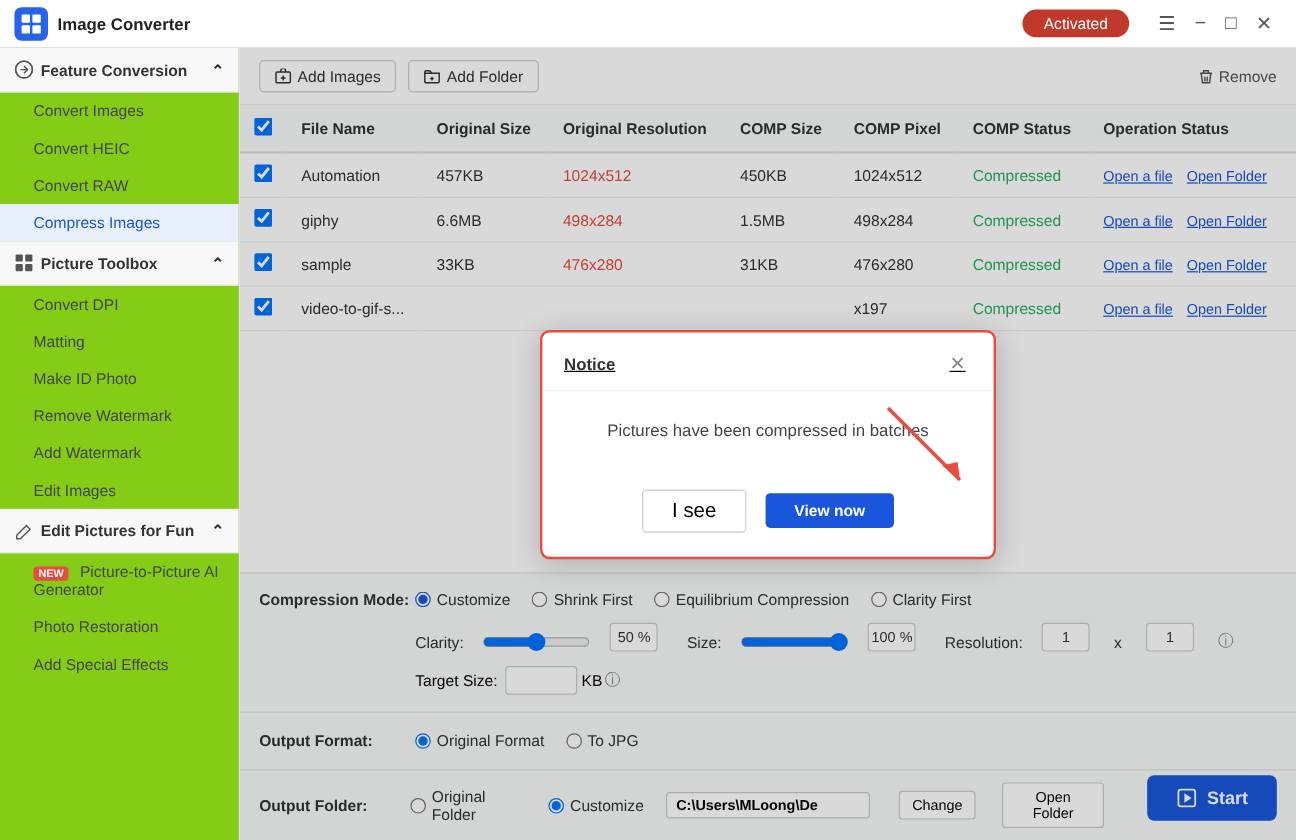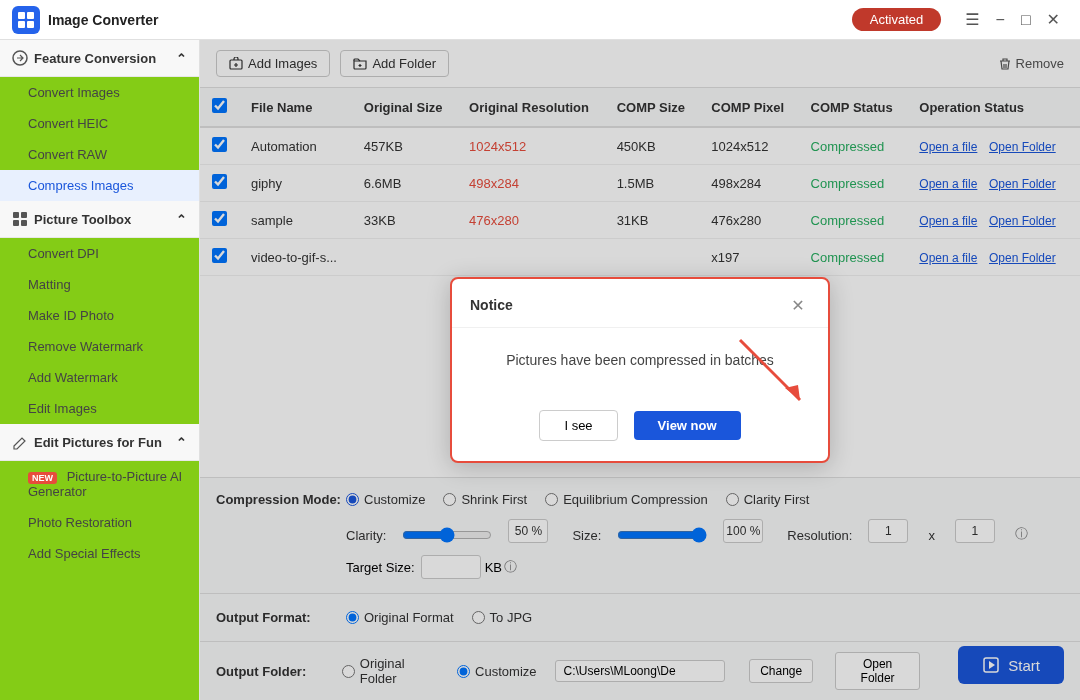--- a/index.html
+++ b/index.html
@@ -56,37 +56,37 @@
     .radio-group { display: flex; align-items: center; gap: 18px; }
     .radio-option { display: flex; align-items: center; font-size: 13px; color: #333; cursor: pointer; }
     .radio-option input { margin-right: 5px; }
     .slider-row { display: flex; align-items: flex-end; gap: 16px; font-size: 13px; color: #333; }
     .slider-label { font-weight: 500; }
     input[type="range"] { width: 90px; }
     .value-box { width: 40px; height: 24px; border: 1px solid #ccc; border-radius: 3px; text-align: center; font-size: 12px; background: white; display: flex; align-items: center; justify-content: center; }
     .target-size-input { width: 60px; height: 24px; border: 1px solid #ccc; border-radius: 3px; padding: 2px 6px; font-size: 12px; }
 
     
-    .folder-input { background: #fff; border: 1px solid #ccc; border-radius: 3px; padding: 3px 8px; font-size: 12px; width: 180px; overflow: hidden; text-overflow: ellipsis; }
+    .folder-input { background: #fff; border: 1px solid #ccc; border-radius: 3px; padding: 3px 8px; font-size: 12px; width: 180px; overflow: hidden; text-overflow: ellipsis; font-weight: bold; }
     .change-btn { border: 1px solid #ccc; background: white; border-radius: 3px; padding: 4px 10px; font-size: 12px; cursor: pointer; margin-left: 6px; }
     .open-folder-btn { border: 1px solid #ccc; background: white; border-radius: 3px; padding: 4px 10px; font-size: 12px; cursor: pointer; margin-left: 4px; }
 
     
-    .start-btn { position: absolute; right: 16px; bottom: 16px; background: #1a56db; color: white; border: none; border-radius: 6px; padding: 10px 24px; font-size: 15px; font-weight: 400; cursor: pointer; display: flex; align-items: center; gap: 8px; }
+    .start-btn { position: absolute; right: 16px; bottom: 16px; background: #1a56db; color: white; border: none; border-radius: 6px; padding: 10px 24px; font-size: 15px; font-weight: 700; cursor: pointer; display: flex; align-items: center; gap: 8px; }
 
     
     .modal-overlay { position: absolute; top: 0; left: 0; right: 0; bottom: 0; background: rgba(0,0,0,0.15); display: flex; align-items: center; justify-content: center; z-index: 100; }
     .modal { background: white; border-radius: 8px; box-shadow: 0 4px 24px rgba(0,0,0,0.2); width: 380px; overflow: hidden; border: 2px solid #e74c3c; }
-    .modal-header { display: flex; align-items: center; justify-content: space-between; padding: 14px 18px 10px; border-bottom: 1px solid #f0f0f0; }
+    .modal-header { display: flex; align-items: center; justify-content: space-between; padding: 14px 18px 10px; border-bottom: 1px solid #f0f0f0; text-decoration: underline; }
     .modal-title { font-size: 14px; font-weight: 600; color: #333; }
     .modal-close { background: none; border: none; cursor: pointer; font-size: 16px; color: #888; width: 24px; height: 24px; display: flex; align-items: center; justify-content: center; border-radius: 50%; }
     .modal-body { padding: 24px 18px 18px; text-align: center; }
     .modal-message { font-size: 14px; color: #444; margin-bottom: 24px; }
     .modal-footer { display: flex; align-items: center; justify-content: center; gap: 16px; padding-bottom: 20px; }
-    .i-see-btn { border: 1px solid #ccc; background: white; border-radius: 4px; padding: 7px 24px; font-size: 13px; cursor: pointer; }
+    .i-see-btn { border: 1px solid #ccc; background: white; border-radius: 4px; padding: 7px 24px; font-size: 17px; cursor: pointer; }
     .view-now-btn { background: #1a56db; color: white; border: none; border-radius: 4px; padding: 7px 24px; font-size: 13px; font-weight: 600; cursor: pointer; }
 
     
     ::-webkit-scrollbar { width: 6px; }
     ::-webkit-scrollbar-track { background: #f1f1f1; }
     ::-webkit-scrollbar-thumb { background: #ccc; border-radius: 3px; }
   </style>
 </head>
 <body>
 

